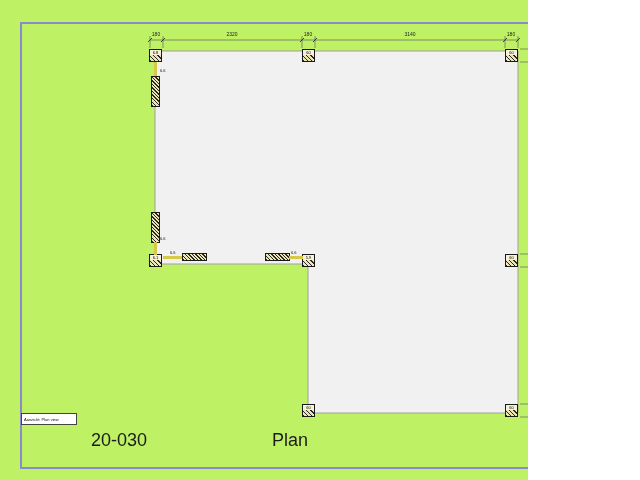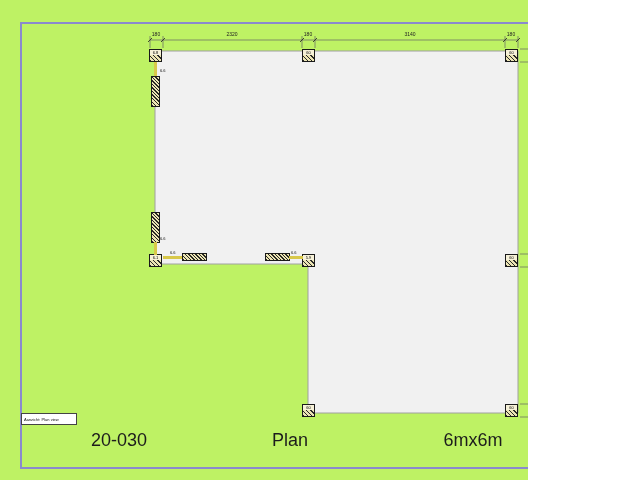--- a/index.html
+++ b/index.html
@@ -137,15 +137,14 @@
   <div class="brace brace-h" style="left:265px;top:253px"></div>
   <div class="tiny-label" style="left:291px;top:250px">6.6</div>
   <div class="conn conn-h" style="left:289px;top:256px;width:14px"></div>
 
   <div class="view-box">
     <span>Aanzicht:  Plan view</span>
   </div>
 
   <div class="footer-text" style="left:119px">20-030</div>
   <div class="footer-text" style="left:290px">Plan</div>
-  <div class="footer-text" style="left:473px">6mx6m</div>
 
 </div>
 
 </body></html>

